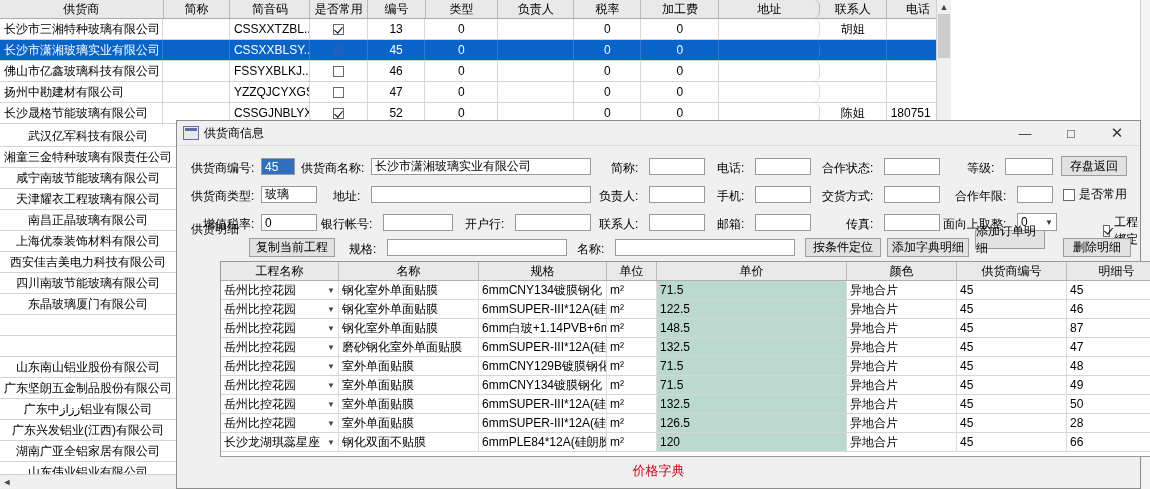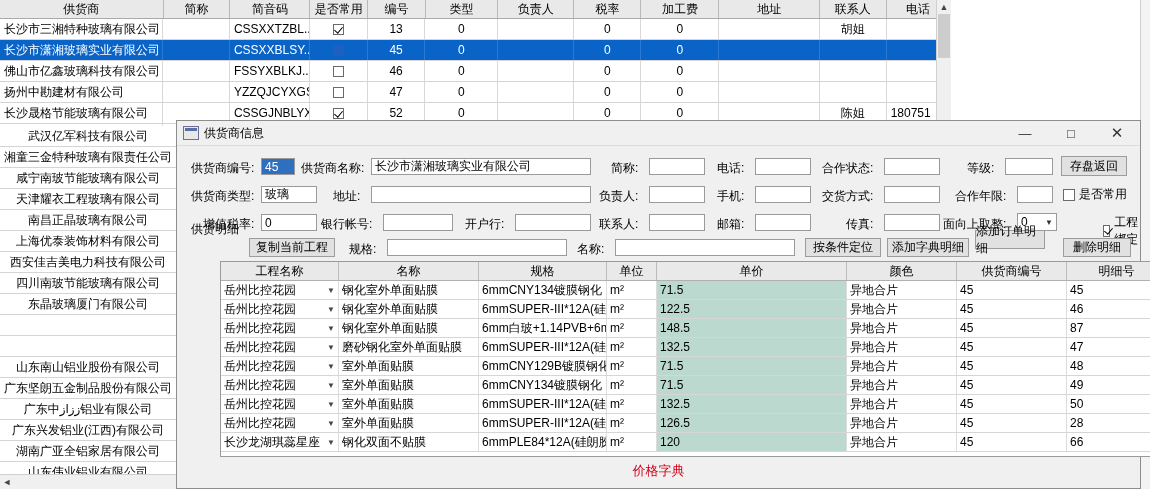--- a/index.html
+++ b/index.html
@@ -29,21 +29,21 @@
   #bg-grid .row.sel div{border-right:1px solid #2a7ad4;}
   .c-name{width:176px;}
   .c-abbr{width:72px;}
   .c-code{width:86px;}
   .c-often{width:62px;justify-content:center !important;}
   .c-no{width:62px;justify-content:center !important;}
   .c-type{width:78px;justify-content:center !important;}
   .c-duty{width:82px;justify-content:center !important;}
   .c-tax{width:72px;justify-content:center !important;}
   .c-fee{width:84px;justify-content:center !important;}
-  .c-addr{width:108px;}
+  .c-addr{width:108px;border-radius:6px;}
   .c-contact{width:72px;justify-content:center !important;}
   .c-tel{width:68px;}
   .chk{
     width:11px;height:11px;border:1px solid #6a6a6a;background:#fff;
     display:inline-block;position:relative;box-sizing:border-box;
   }
   .chk.on:after{
     content:"";position:absolute;left:2px;top:0px;width:4px;height:7px;
     border:solid #000;border-width:0 1.6px 1.6px 0;transform:rotate(40deg);
   }

